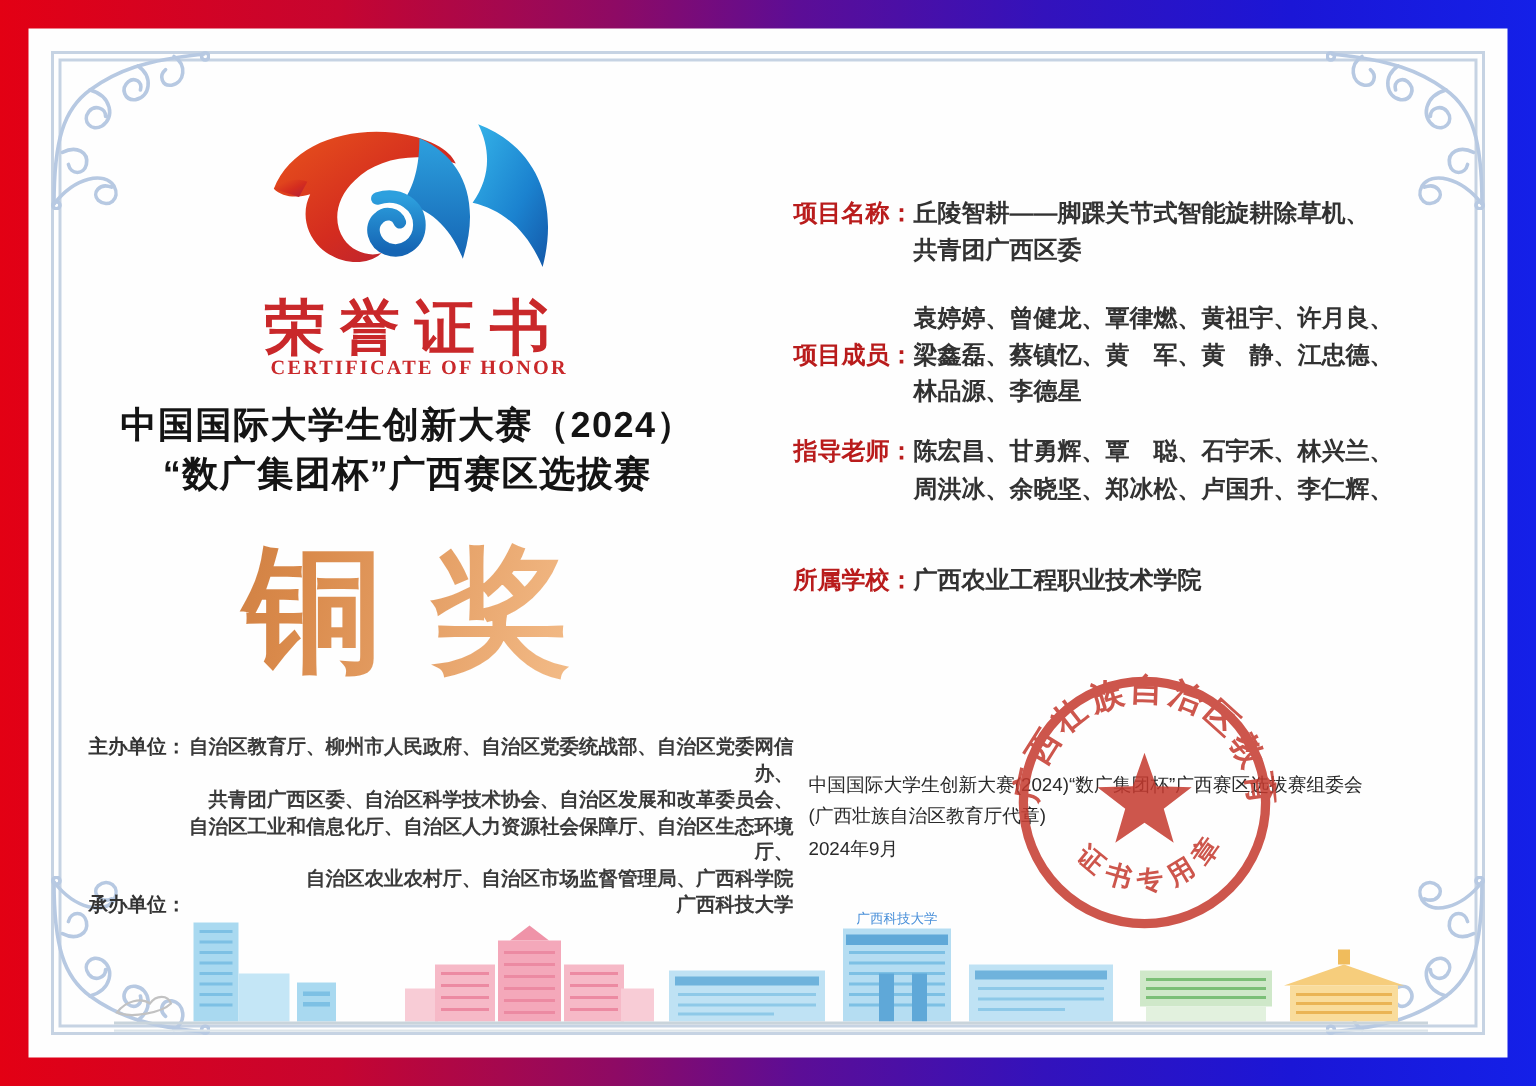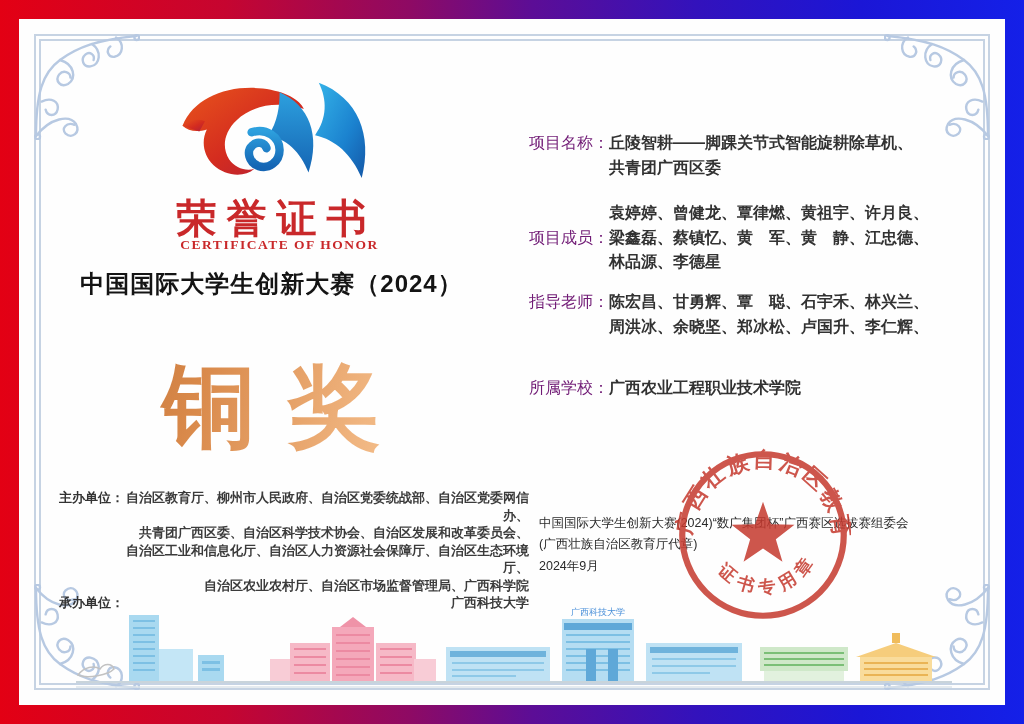--- a/index.html
+++ b/index.html
@@ -46,21 +46,21 @@
   }
 
   .org-block { left:40px; top:470px; width:470px; font-size:13px; color:#3b3b3b; font-weight:600; line-height:17.5px; }
   .org-row { display:flex; align-items:flex-start;text-align:right; }
   .org-row + .org-row { margin-top:0; }
   .org-label { flex:0 0 auto; font-weight:700; color:#333; white-space:nowrap; }
   .org-lines { flex:1 1 auto; }
 
   
   .sec { left:510px; width:430px; display:flex; font-size:16px; line-height:24.5px; }
-  .sec-label { flex:0 0 auto; font-weight:400; color:#701a75; white-space:nowrap; }
+  .sec-label { flex:0 0 auto; font-weight:700; color:#b91c1c; white-space:nowrap; }
   .sec-body { flex:1 1 auto; font-weight:700; color:#323232; }
   .sec-name { top:112px; }
   .sec-members { top:182px;align-items:center; }
   .sec-teachers { top:271px; }
   .sec-school { top:357px; }
 
   
   .issuer { left:520px; top:494px; width:445px; text-align:left;
     font-size:12.5px; color:#2a2a2a; font-weight:400; line-height:21px; }
   .issuer .date { margin-top:1px; }
@@ -151,20 +151,21 @@
       <path fill="url(#lgBlue2)" d="M126 12 C 158 26 170 58 157 98 C 148 75 133 62 114 58 C 124 44 126 27 126 12 Z"></path>
 
       <path fill="none" stroke="url(#lgBlue2)" stroke-width="9" stroke-linecap="round" d="M96 55 C 112 50 126 60 126 74 C 126 87 114 95 103 91 C 93 87 90 75 97 69 C 102 64 110 66 112 72"></path>
     </svg>
 
     <div class="abs honor-cn">荣誉证书</div>
     <div class="abs honor-en">CERTIFICATE OF HONOR</div>
 
     <div class="abs comp-title">
       <div>中国国际大学生创新大赛（2024）</div>
+      <div>“数广集团杯”广西赛区选拔赛</div>
     </div>
 
     <div class="abs award">铜奖</div>
 
     <div class="abs org-block">
       <div class="org-row">
         <span class="org-label">主办单位：</span>
         <span class="org-lines">
           <span style="display:block">自治区教育厅、柳州市人民政府、自治区党委统战部、自治区党委网信办、</span>
           <span style="display:block">共青团广西区委、自治区科学技术协会、自治区发展和改革委员会、</span>

